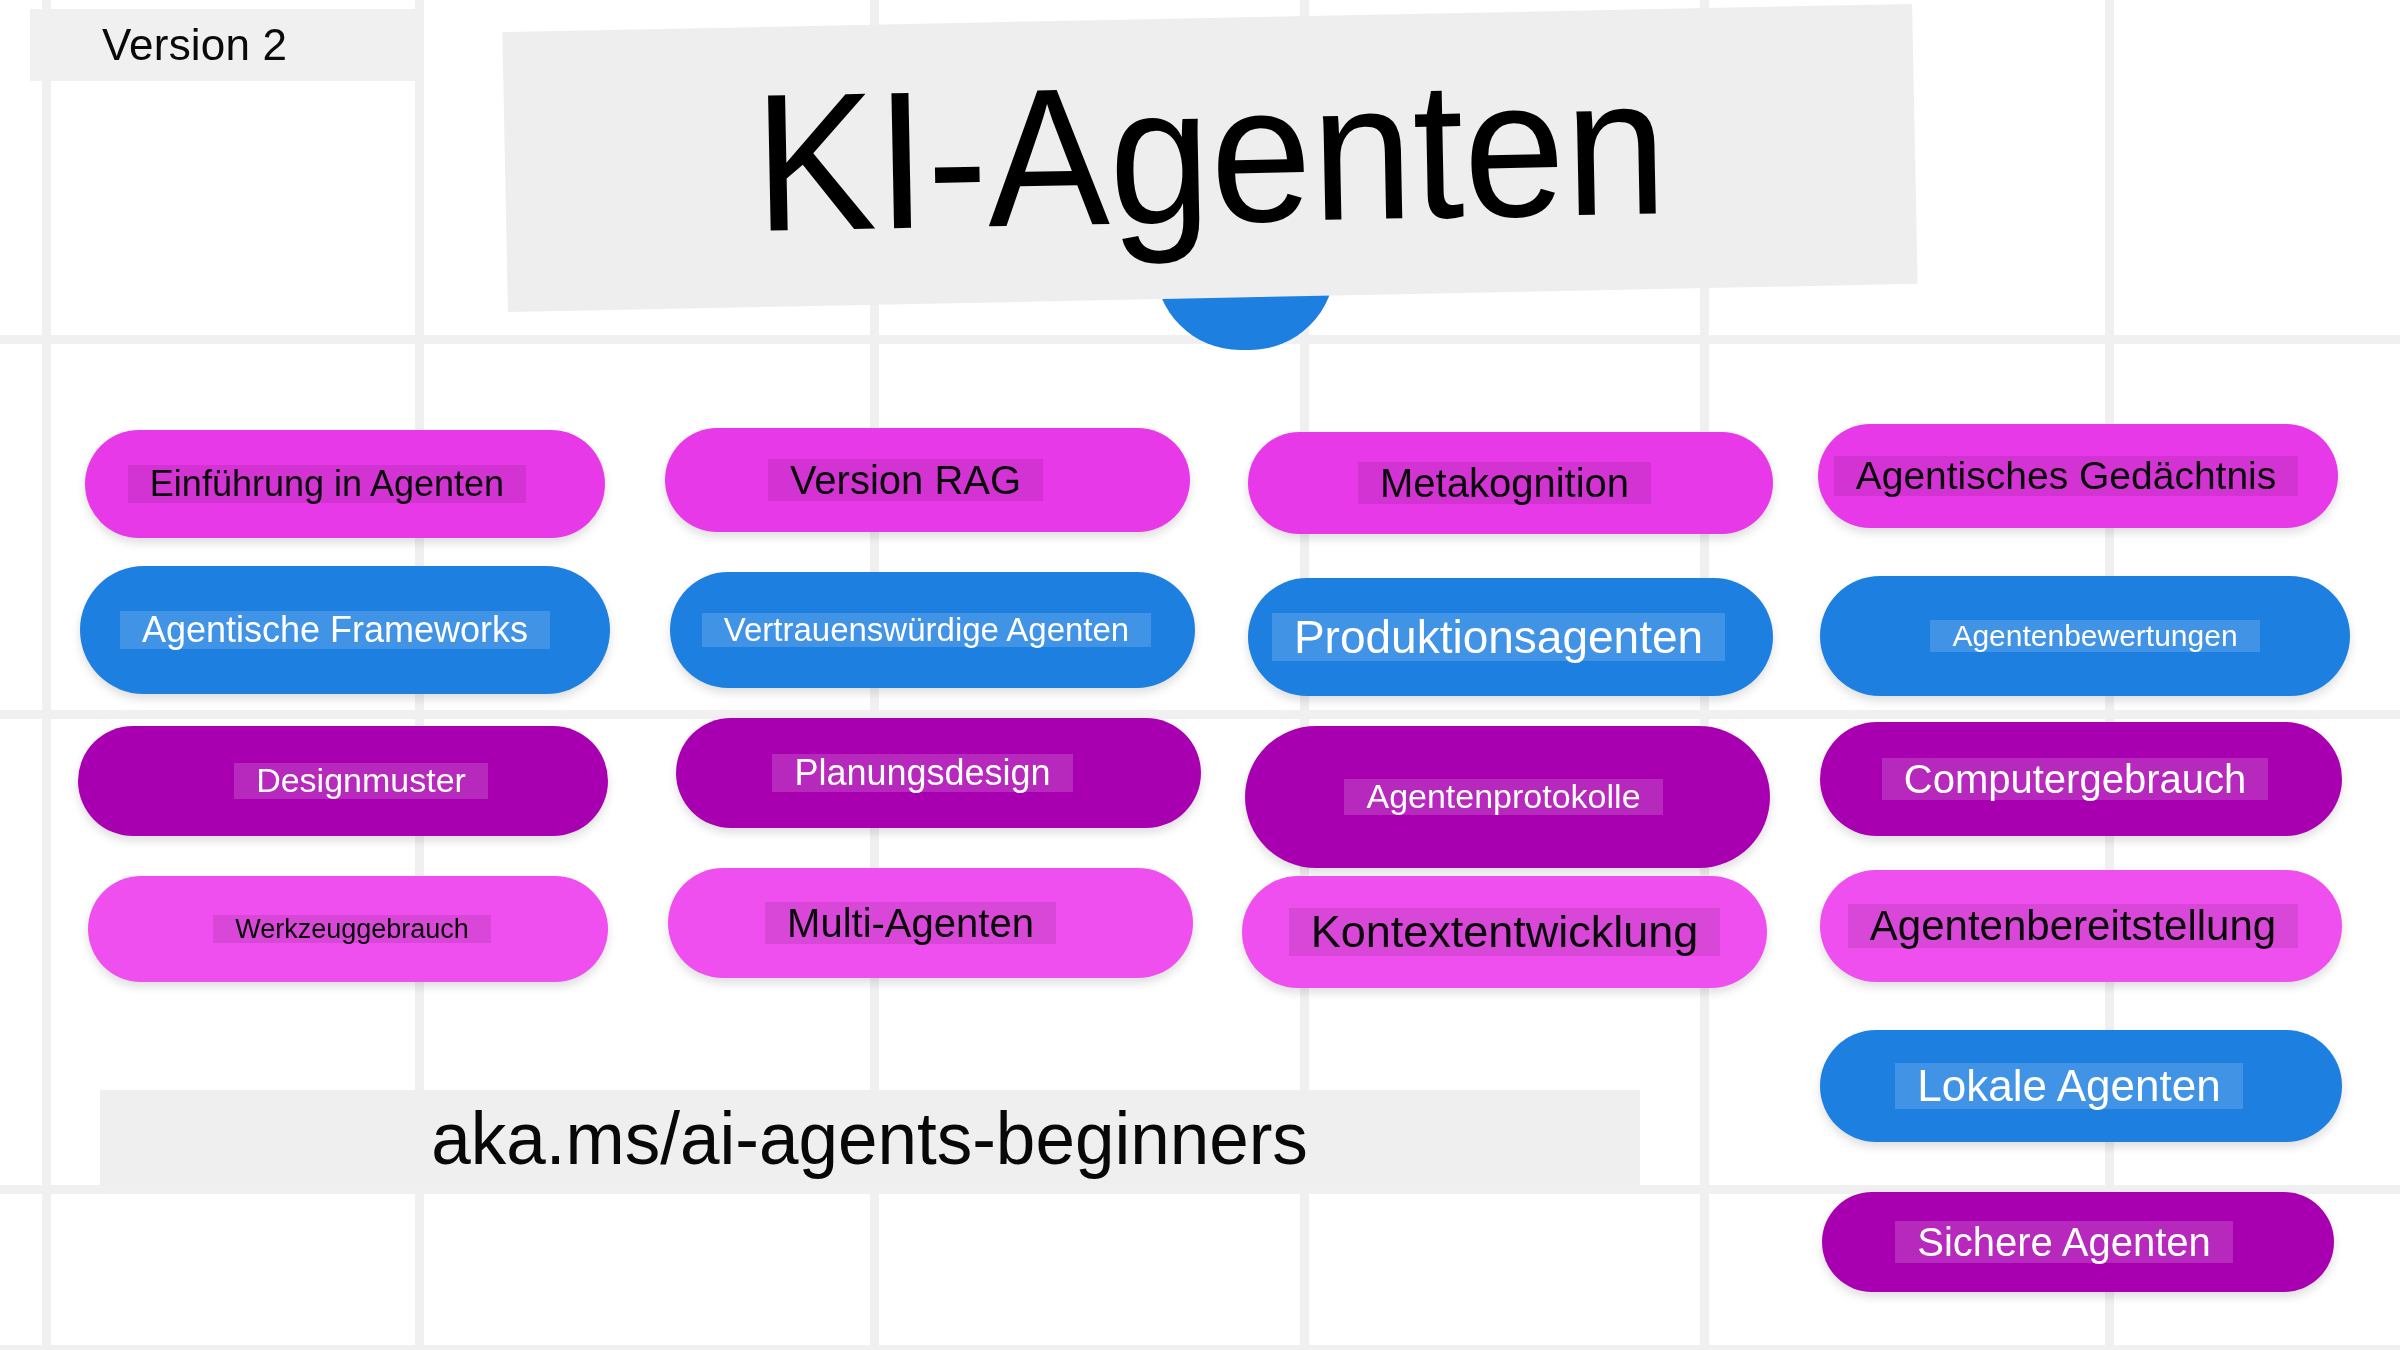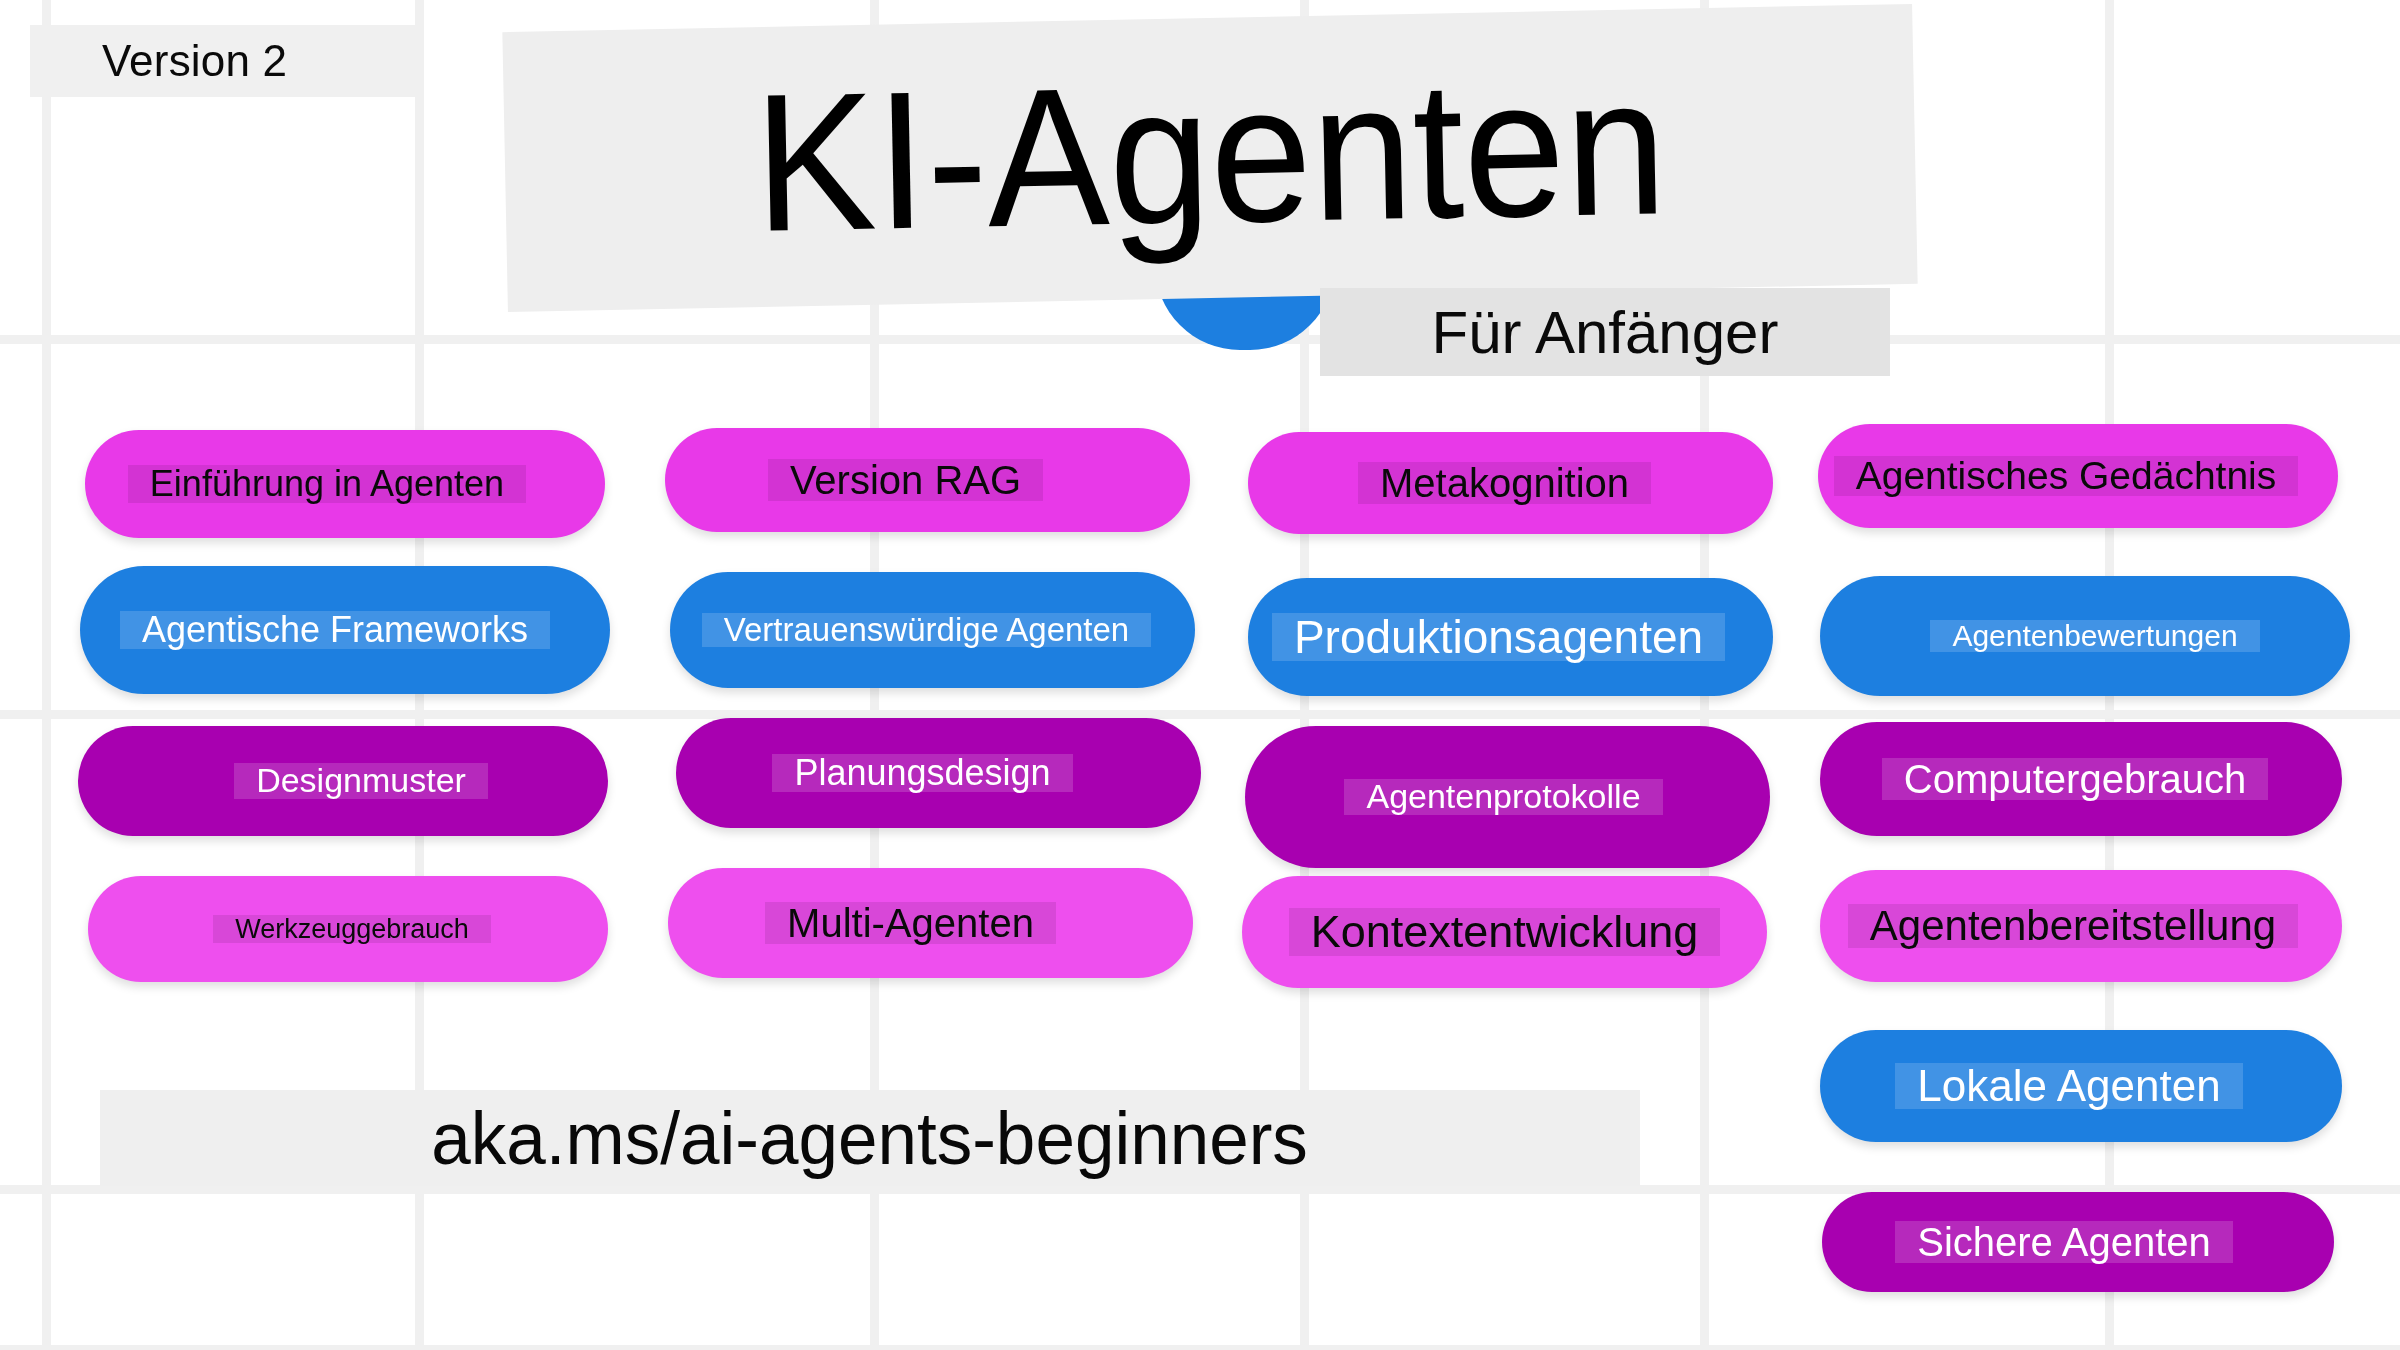--- a/index.html
+++ b/index.html
@@ -23,21 +23,21 @@
 
   
   .card {
     position:absolute;
     background:#efefef;
     display:flex;
     align-items:center;
     z-index: 6;
   }
   #version-card {
-    left:30px; top:25px; width:390px; height:72px;
+    left:30px; top:9px; width:390px; height:72px;
     background:#f0f0f0;
     justify-content:flex-start;
     padding-left:72px;
     box-sizing:border-box;
   }
   #version-card .txt {
     font-size:44px; color:#0a0a0a; font-weight:400; letter-spacing:0.2px;
     white-space:nowrap;
   }
 
@@ -158,23 +158,20 @@
 
   <div class="card" id="title-card"></div>
   <div id="title-text">
     <span class="txt">KI-Agenten</span>
   </div>
 
   <div class="card" id="version-card">
     <span class="txt">Version 2</span>
   </div>
 
-  <div class="card" id="subtitle-card">
-    <span class="txt">Für Anfänger</span>
-  </div>
 
   <div id="pills-layer">
       <div class="pill c-magenta dark-text" style="left: 85px; top: 430px; width: 520px; height: 108px;">
         <span class="hl" style="font-size: 36px; transform: translate(-18px, 0px);"><span>Einführung in Agenten</span></span>
       </div>
       <div class="pill c-blue light-text" style="left: 80px; top: 566px; width: 530px; height: 128px;">
         <span class="hl" style="font-size: 36px; transform: translate(-10px, 0px);"><span>Agentische Frameworks</span></span>
       </div>
       <div class="pill c-purple light-text" style="left: 78px; top: 726px; width: 530px; height: 110px;">
         <span class="hl" style="font-size: 34px; transform: translate(18px, 0px);"><span>Designmuster</span></span>

